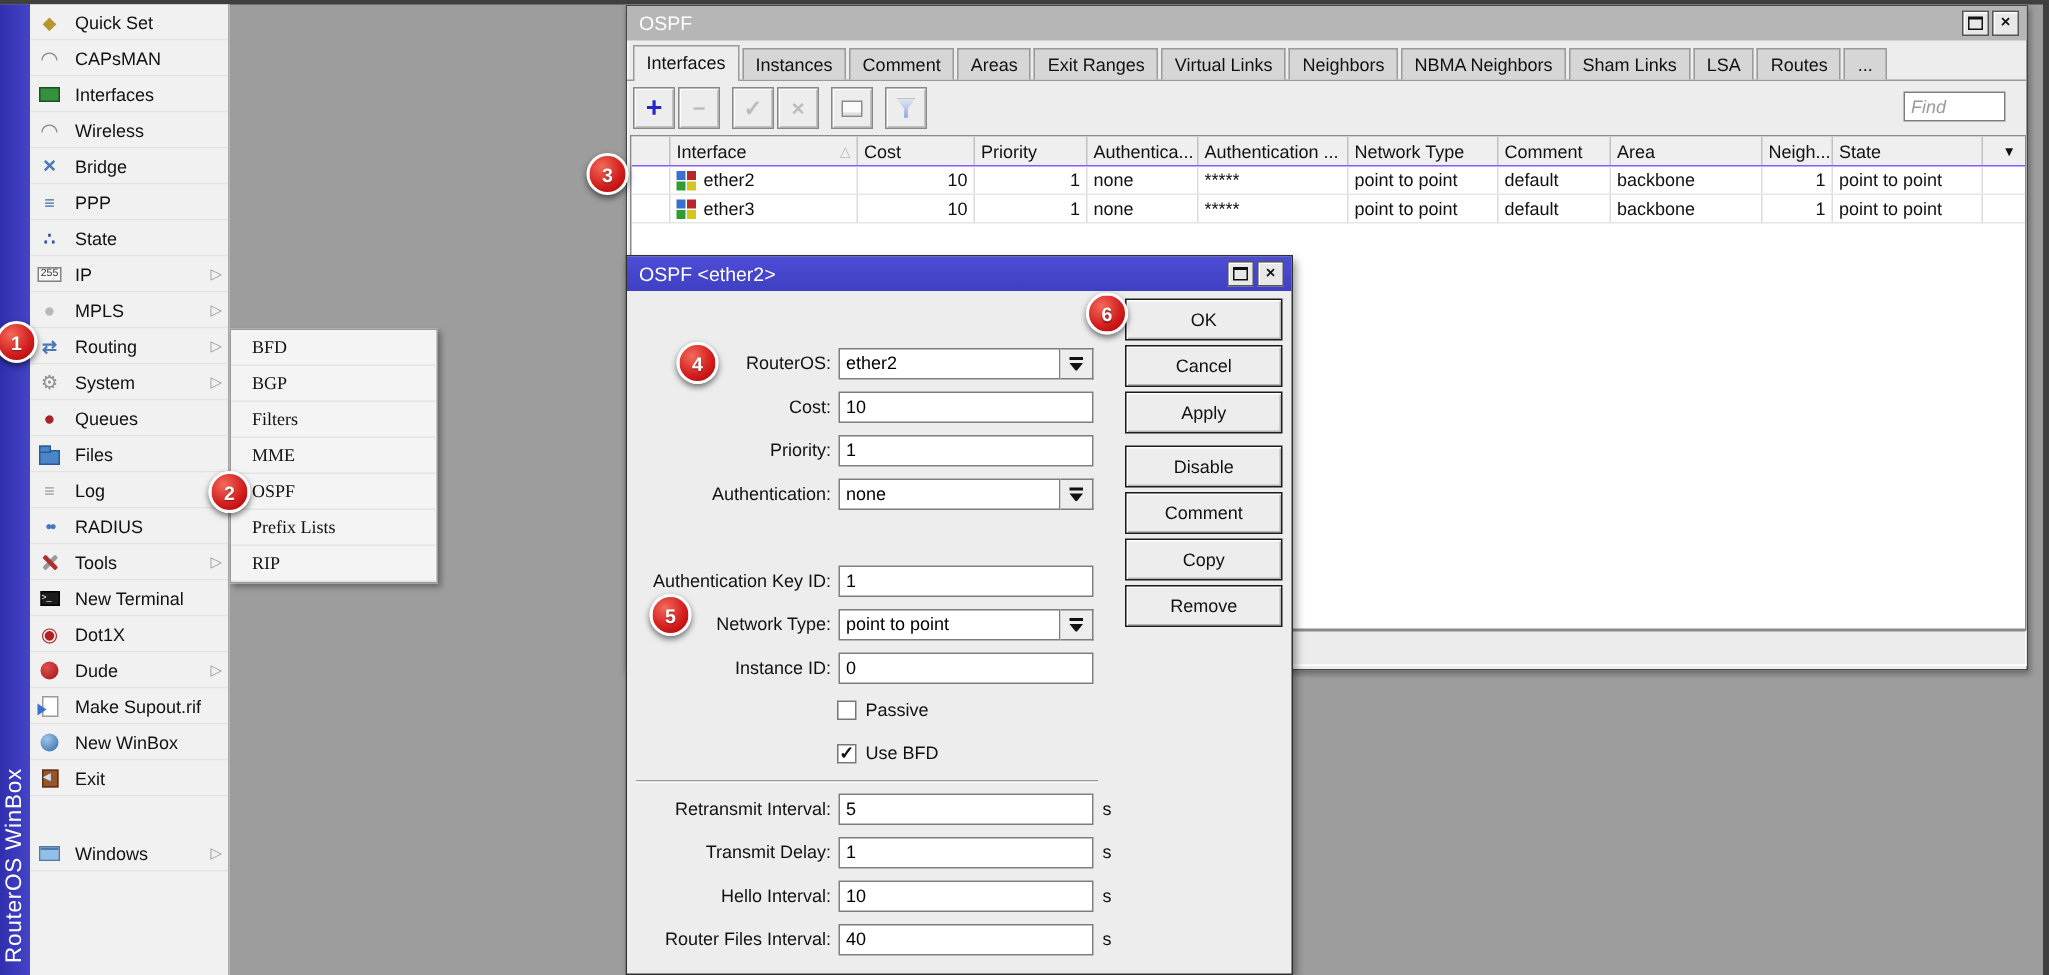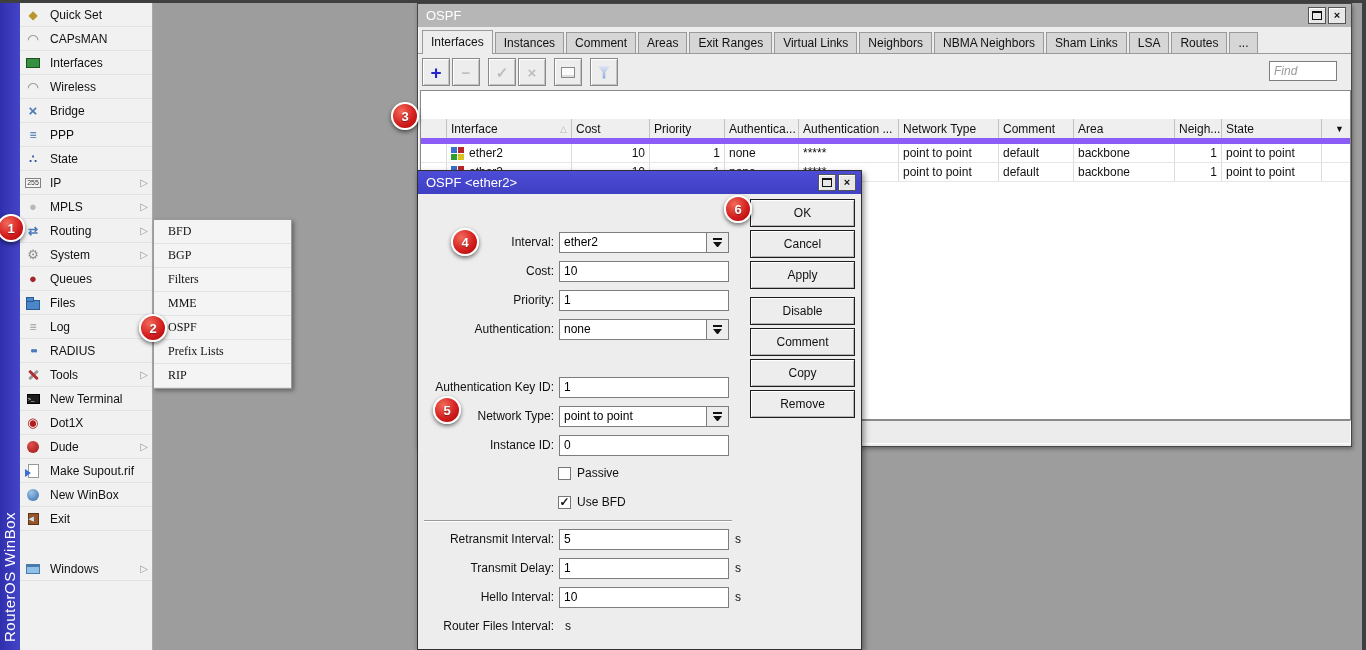--- a/index.html
+++ b/index.html
@@ -70,21 +70,21 @@
   .gap6{margin-left:8px;}
   .tb-add{color:#2525c8;font-weight:bold;font-size:19px;line-height:1;}
   .tb-grey{color:#bdbdbd;font-weight:bold;font-size:15px;line-height:1;}
   .tb-card{width:12px;height:9px;border:1px solid #8a8a8a;background:#fafafa;box-shadow:inset 0 -2px 0 #ddd;}
   .tb-funnel{width:13px;height:13px;background:linear-gradient(#dfe6f6,#8fa8d8);
              clip-path:polygon(0 0,100% 0,60% 52%,60% 100%,40% 100%,40% 52%);filter:drop-shadow(0 0 .6px #333);}
   .find{position:absolute;right:14px;top:7px;width:68px;height:20px;border:1px solid #7d7d7d;background:#fff;
         font-family:inherit;font-size:12px;padding:0 4px;box-sizing:border-box;}
   .find::placeholder{font-style:italic;color:#9a9a9a;}
   .tablewrap{position:absolute;left:2px;top:86px;width:931px;height:330px;background:#fff;border:1px solid #8a8a8a;box-sizing:border-box;overflow:hidden;}
-  .thr{display:flex;height:19px;background:#efefef;border-bottom:6px solid #8b5cf6;margin-top:28px;}
+  .thr{display:flex;height:19px;background:#efefef;border-bottom:1px solid #8b5cf6;}
   .th{display:flex;align-items:center;padding:0 4px;border-right:1px solid #c2c2c2;box-sizing:border-box;overflow:hidden;white-space:nowrap;flex:0 0 auto;}
   .tr{display:flex;height:18px;border-bottom:1px solid #e6e6e6;}
   .td{display:flex;align-items:center;padding:0 4px;border-right:1px solid #dcdcdc;box-sizing:border-box;overflow:hidden;white-space:nowrap;flex:0 0 auto;}
   .num{justify-content:flex-end;}
   .sortind{margin-left:auto;color:#b5b5b5;font-size:9px;}
   .colsel{margin-left:auto;font-size:9px;color:#111;}
   .quad{width:13px;height:13px;position:relative;flex:0 0 13px;margin-right:5px;}
   .quad::before{content:"";position:absolute;left:0;top:0;width:6px;height:6px;background:#3a6fd0;
                 box-shadow:7px 0 0 #b82727,0 7px 0 #2f9e2f,7px 7px 0 #d6c51e;}
   .statusbar{position:absolute;left:2px;bottom:2px;width:931px;height:24px;background:#ececec;
@@ -385,21 +385,21 @@
       <span class="wbn">
           <span class="max-glyph"></span>
         </span>
       <span class="wbn">
           <span>×</span>
         </span>
     </span>
   </div>
   <div class="dlgbody">
     <div class="frow" style="top:11px">
-      <span class="flab">Interval:</span>
+      <span class="flab">RouterOS:</span>
       <input class="fin short" value="ether2" style="">
       <span class="cmb">
           <span class="cmb-glyph"></span>
         </span>
     </div>
     <div class="frow" style="top:40px">
       <span class="flab">Cost:</span>
       <input class="fin" value="10" style="">
     </div>
     <div class="frow" style="top:69px">
@@ -447,20 +447,21 @@
       <input class="fin" value="1" style="">
       <span class="suffix">s</span>
     </div>
     <div class="frow" style="top:366px">
       <span class="flab">Hello Interval:</span>
       <input class="fin" value="10" style="">
       <span class="suffix">s</span>
     </div>
     <div class="frow" style="top:395px">
       <span class="flab">Router Files Interval:</span>
+      <input class="fin" value="40" style="">
       <span class="suffix">s</span>
     </div>
     <div class="btn" style="top:-21px">OK</div>
     <div class="btn" style="top:10px">Cancel</div>
     <div class="btn" style="top:41px">Apply</div>
     <div class="btn" style="top:77px">Disable</div>
     <div class="btn" style="top:108px">Comment</div>
     <div class="btn" style="top:139px">Copy</div>
     <div class="btn" style="top:170px">Remove</div>
   </div>

